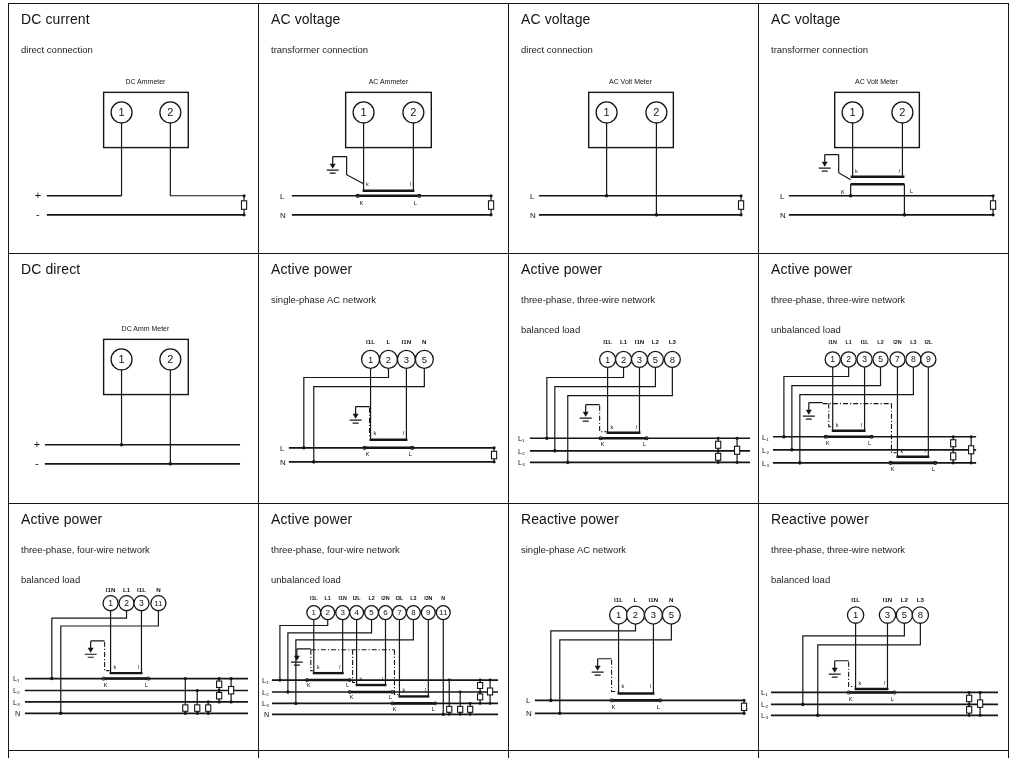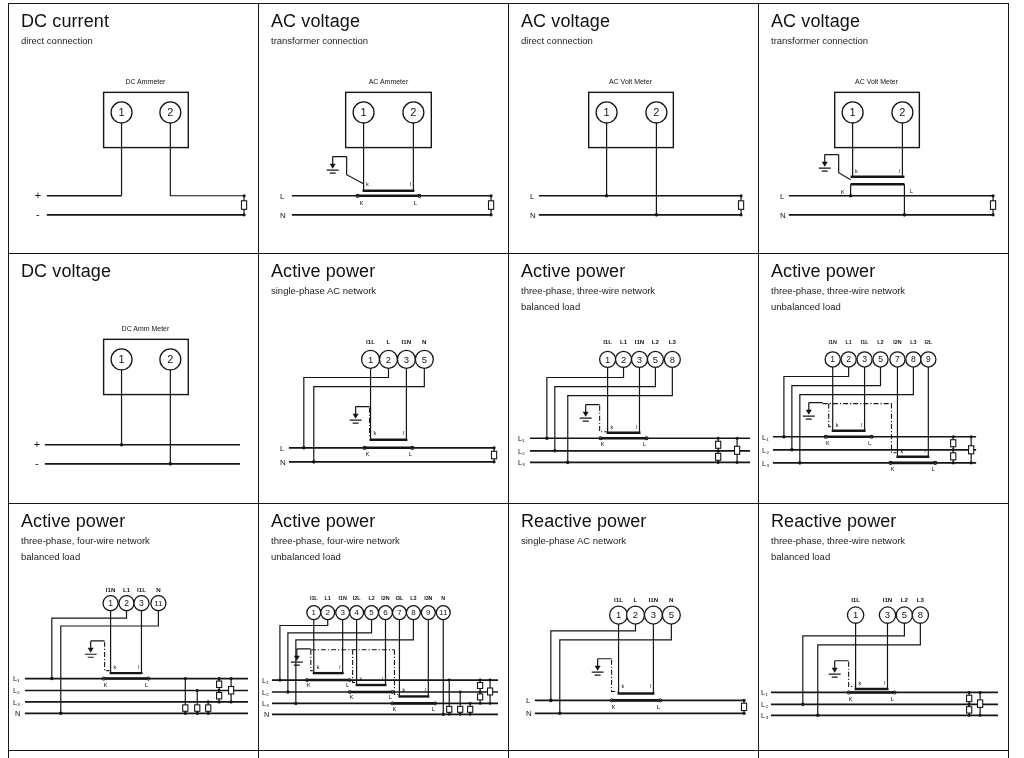--- a/index.html
+++ b/index.html
@@ -5,22 +5,22 @@
   html,body{margin:0;padding:0;}
   body{width:1024px;height:758px;background:#ffffff;overflow:hidden;
        font-family:"Liberation Sans", sans-serif;position:relative;}
   .grid{position:absolute;left:8px;top:3px;display:grid;
         grid-template-columns:repeat(4,250px);
         grid-template-rows:250px 250px 247px 14px;
         border-top:1.5px solid #161616;border-left:1.5px solid #161616;}
   .cell{position:relative;box-sizing:border-box;background:#fff;
         border-right:1.5px solid #161616;border-bottom:1.5px solid #161616;}
   .hdr{position:absolute;left:12px;top:7px;z-index:2;}
-  .title{font-size:18px;color:#121212;letter-spacing:.1px;}
-  .sub{font-size:9.5px;color:#232323;margin-top:3px;line-height:12.5px;}
+  .title{font-size:14px;color:#121212;letter-spacing:.1px;}
+  .sub{font-size:9.5px;color:#232323;margin-top:17px;line-height:12.5px;}
   svg.dg{position:absolute;left:0;top:0;width:100%;height:100%;}
   .w{stroke:#161616;stroke-width:1.2;fill:none;}
   .pl{stroke:#161616;stroke-width:1.7;fill:none;}
   .ov{stroke:#161616;stroke-width:2.6;fill:none;}
   .bar{stroke:#161616;stroke-width:2.4;fill:none;}
   .bx{fill:none;stroke:#161616;stroke-width:1.4;}
   .tc{fill:#fff;stroke:#161616;stroke-width:1.3;}
   .dot{fill:#161616;stroke:none;}
   .od{fill:#fff;stroke:#161616;stroke-width:1;}
   .res{fill:#fff;stroke:#161616;stroke-width:1.1;}
@@ -175,21 +175,21 @@
         <circle class="dot" cx="235" cy="191" r="1.6"></circle>
           <circle class="dot" cx="235" cy="210" r="1.6"></circle>
       </g>
       <text class="ll" x="21" y="194">L</text>
       <text class="ll" x="21" y="213">N</text>
     </svg>
   </div>
 
   <div class="cell">
     <div class="hdr">
-      <div class="title">DC voltage</div>
+      <div class="title">DC direct</div>
     </div>
     <svg class="dg" viewBox="0 0 250 248" preserveAspectRatio="none">
       <text class="ml" x="137" y="77">DC Amm Meter</text>
       <rect class="bx" x="95" y="85" width="85" height="55"></rect>
       <circle class="tc" cx="113" cy="105" r="10.5"></circle>
       <circle class="tc" cx="162" cy="105" r="10.5"></circle>
       <text class="tn" x="113" y="109">1</text>
       <text class="tn" x="162" y="109">2</text>
       <g>
         <path class="w" d="M113,115.5 V190 M162,115.5 V209"></path>

